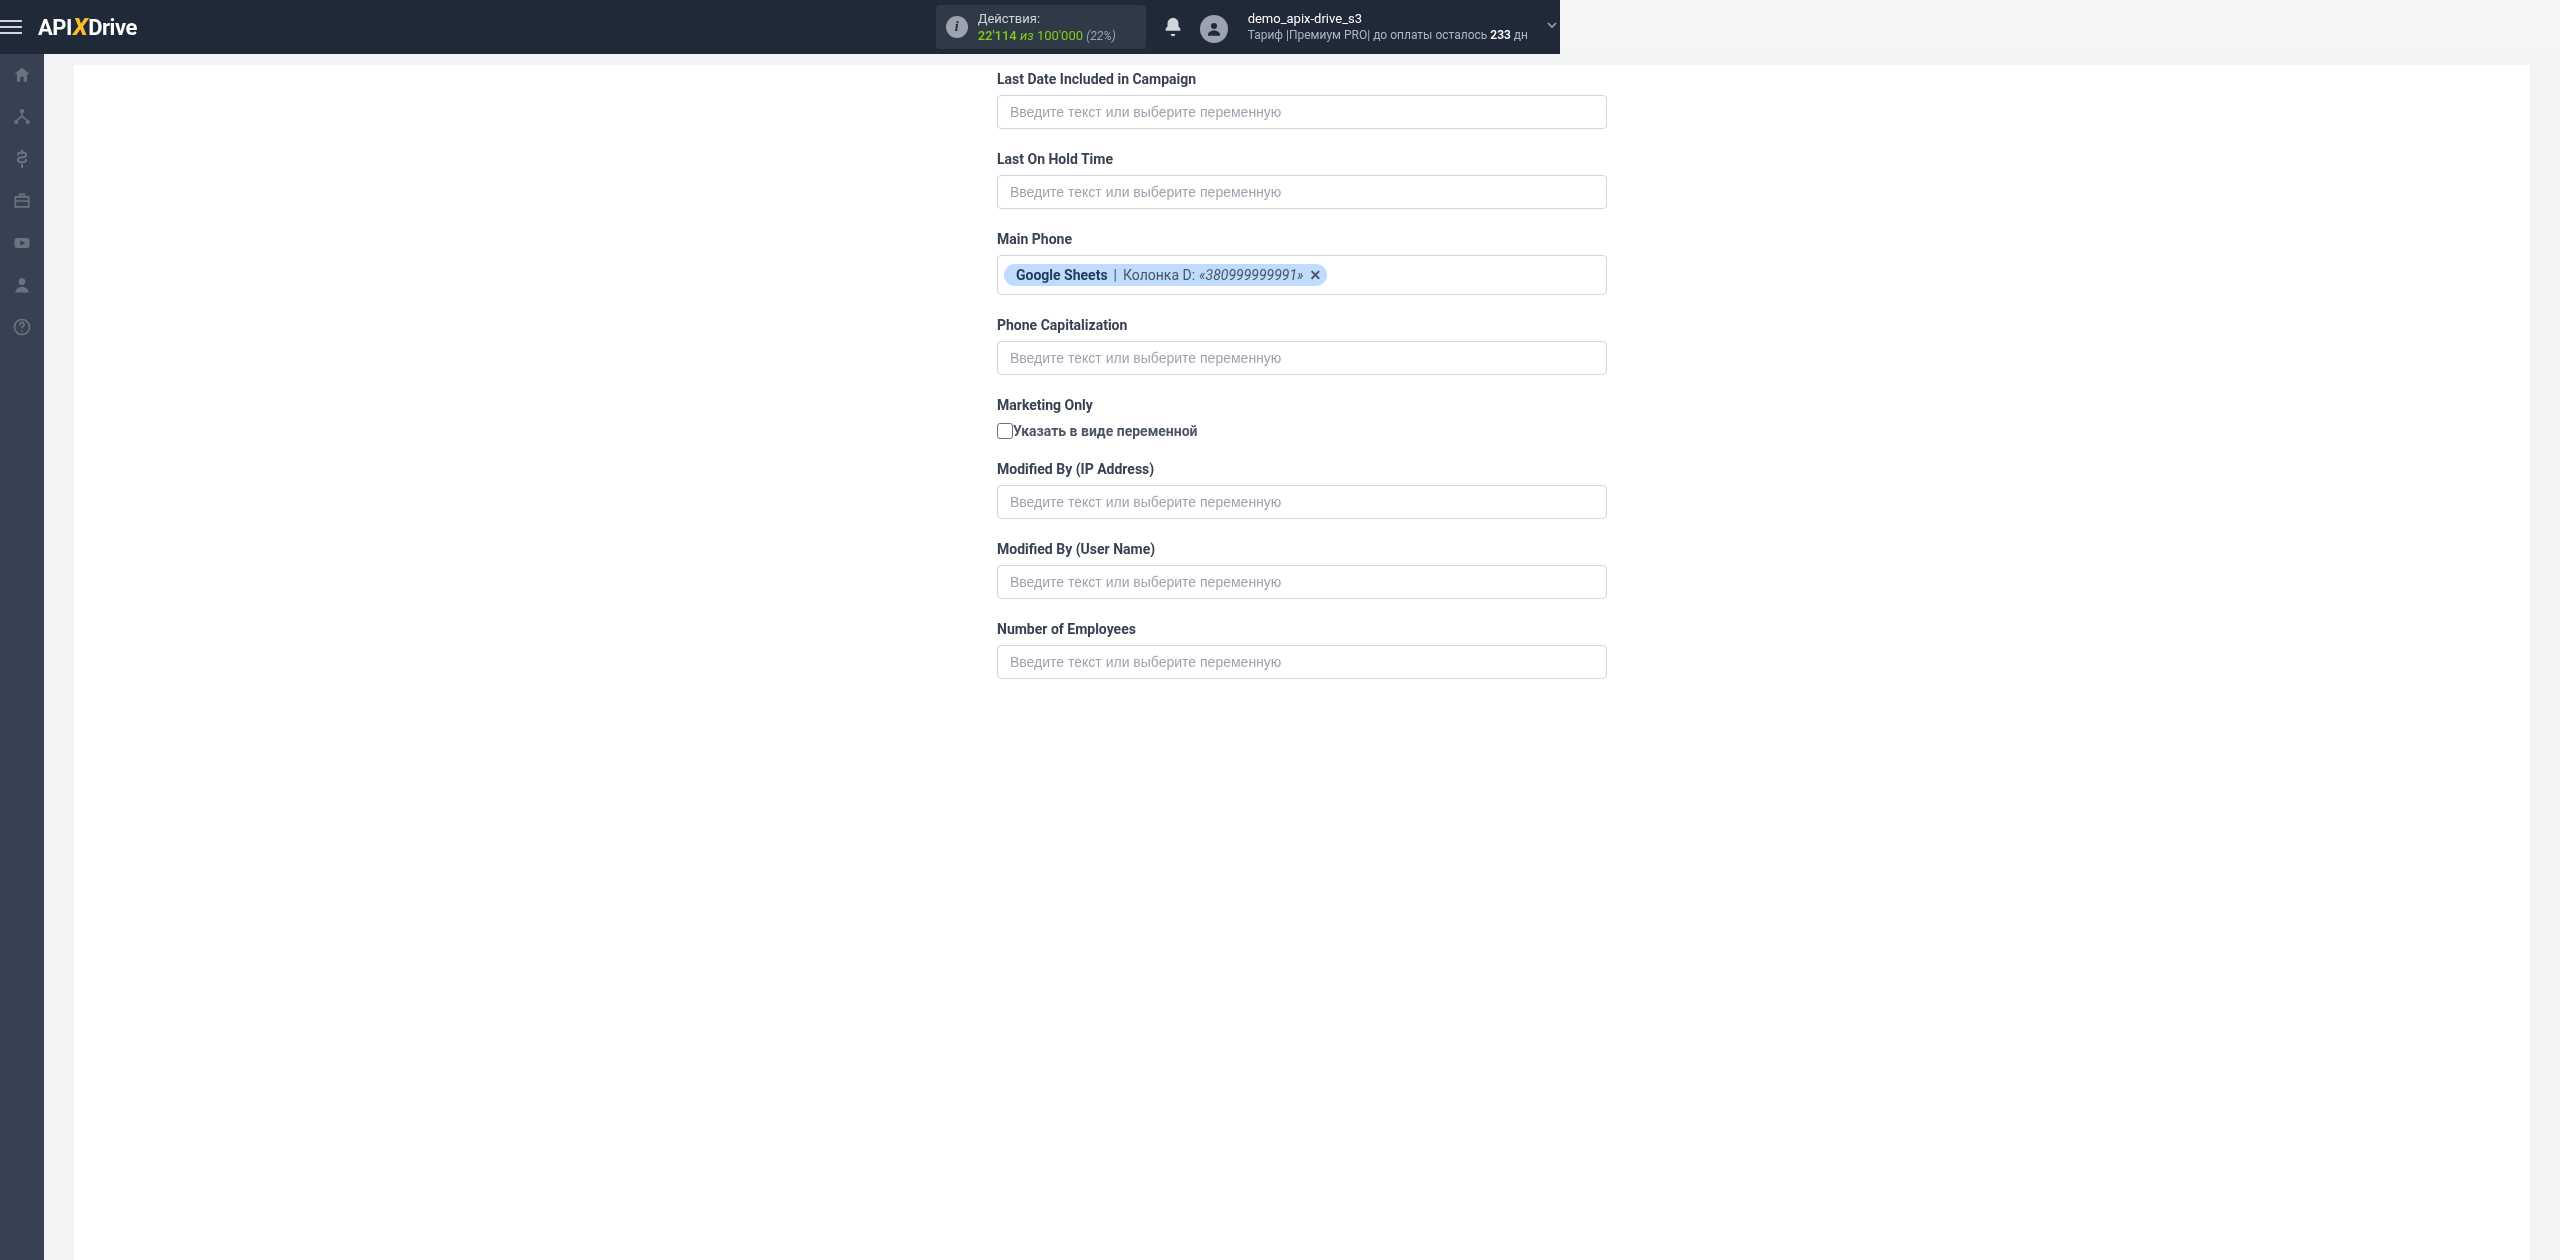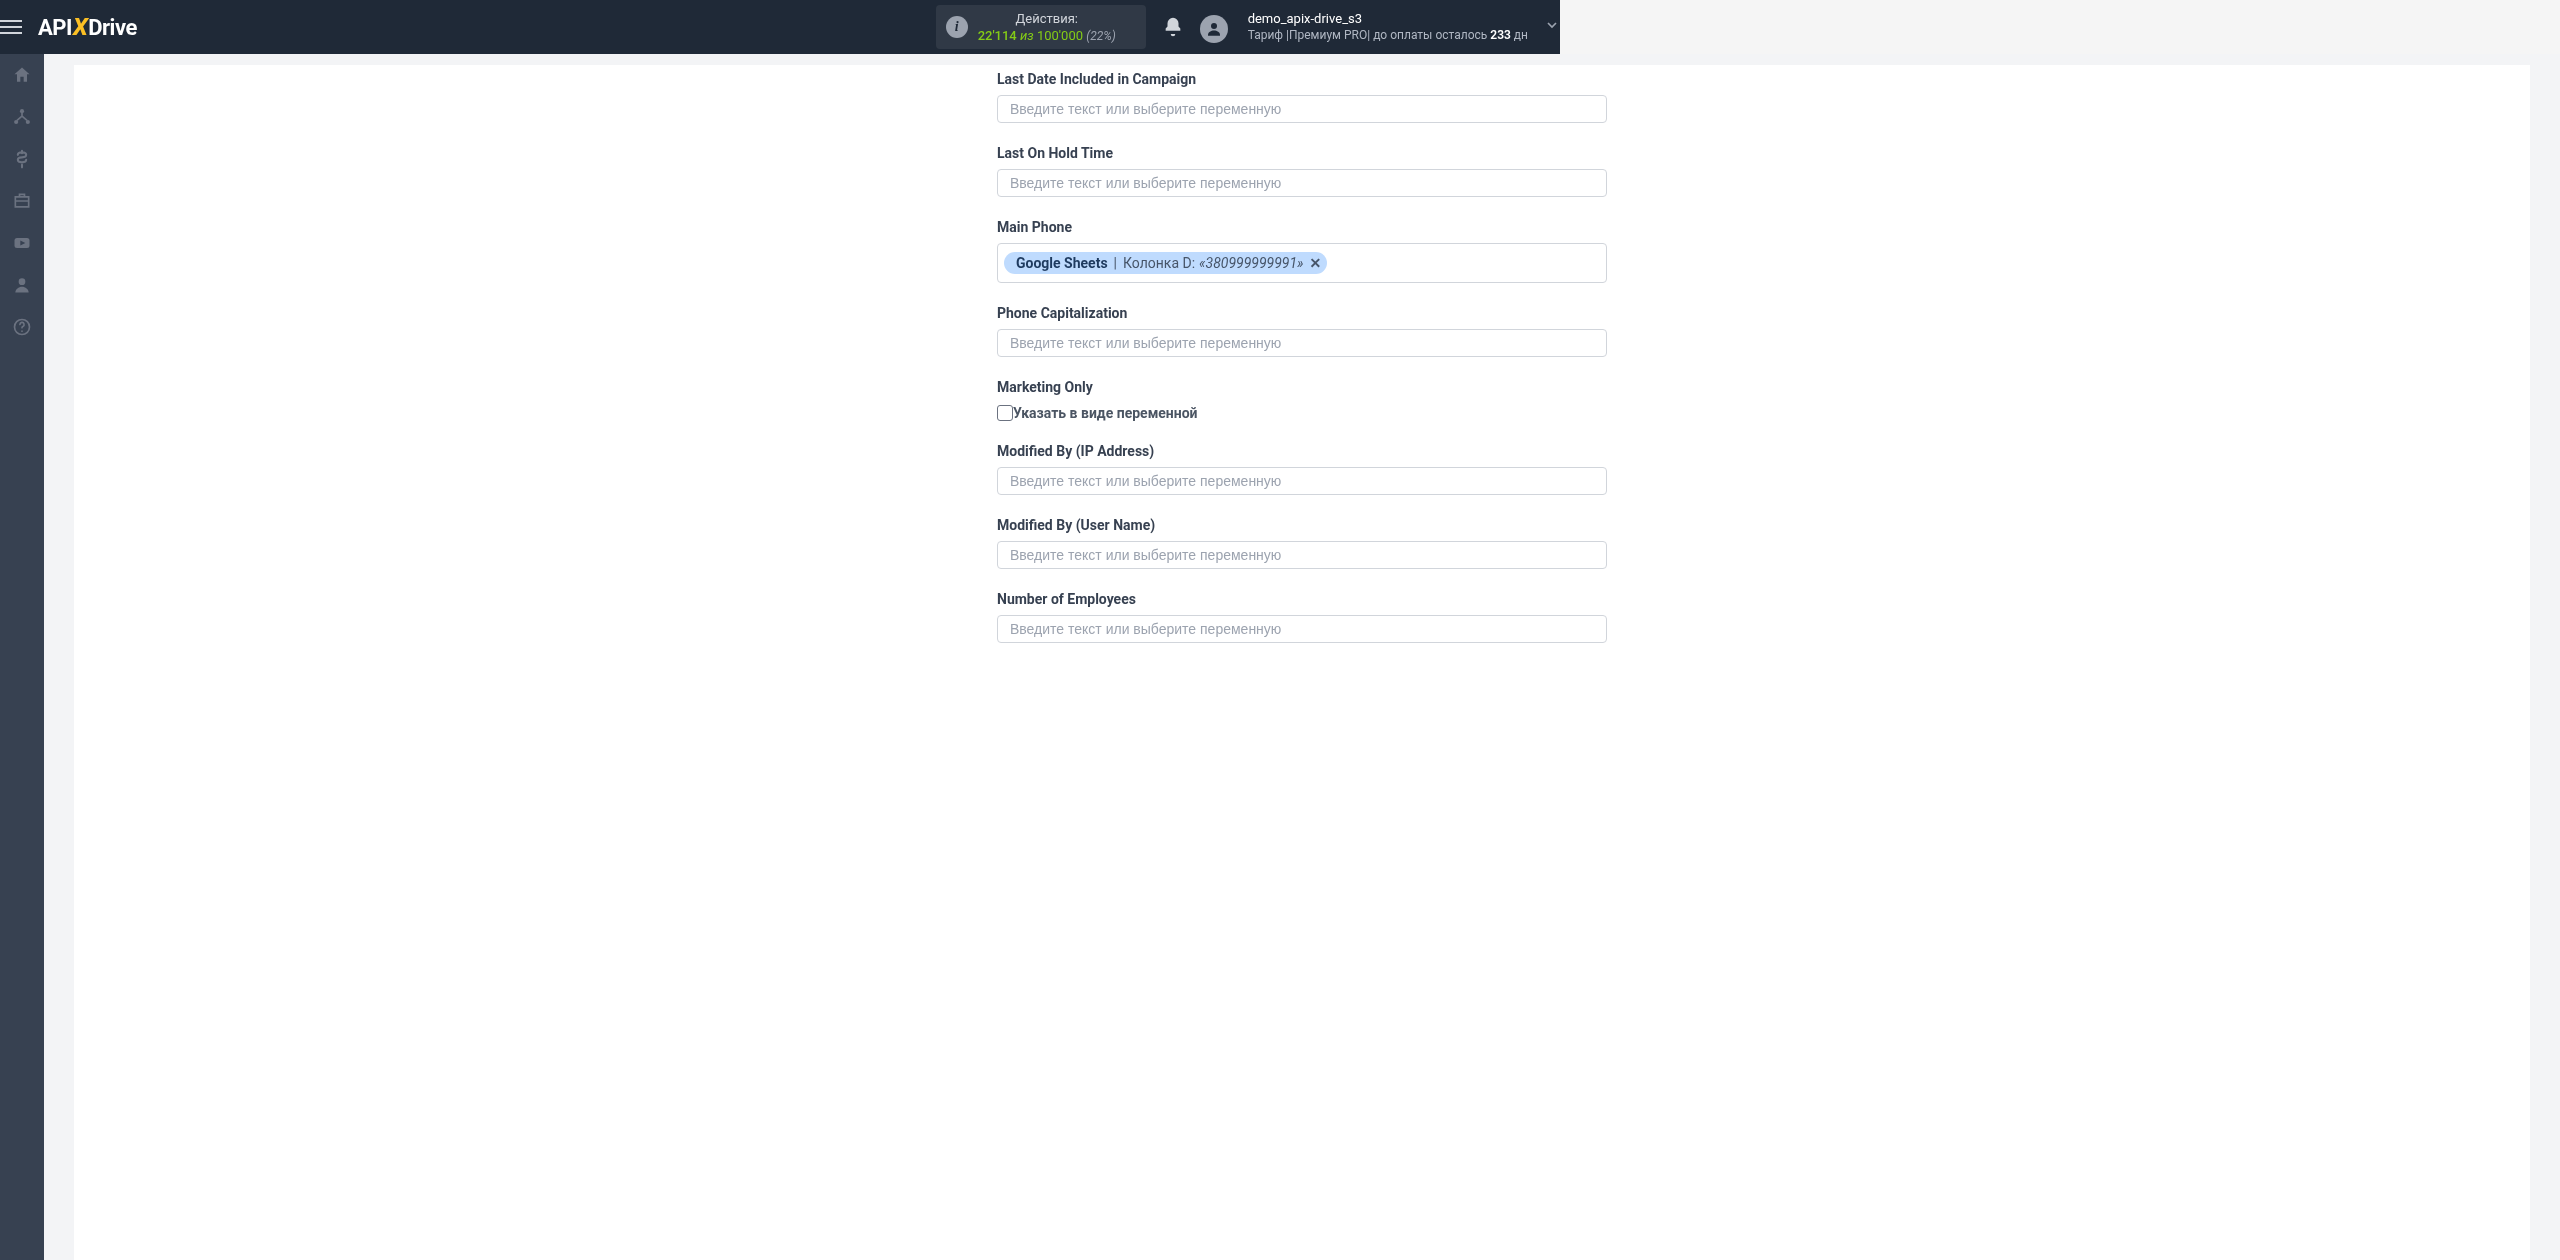--- a/index.html
+++ b/index.html
@@ -9,21 +9,21 @@
 .menu-btn { width: 28px; height: 28px; display: flex; flex-direction: column; justify-content: center; gap: 4px; cursor: pointer; margin-right: 10px; }
 .menu-btn span { display: block; width: 22px; height: 2px; background: #d1d5db; }
 .logo { font-size: 22px; font-weight: 700; letter-spacing: -0.5px; display: flex; align-items: center; }
 .logo-api { color: #fff; }
 .logo-x { color: #fbbf24; font-weight: 800; margin: 0 1px; font-size: 24px; font-style: italic; }
 .logo-drive { color: #fff; }
 
 .topbar-right { margin-left: auto; display: flex; align-items: center; gap: 16px; }
 .actions-box { background: rgba(255,255,255,0.08); border-radius: 4px; padding: 6px 14px 6px 10px; display: flex; align-items: center; gap: 10px; min-width: 210px; }
 .info-icon { width: 22px; height: 22px; border-radius: 50%; background: #9ca3af; display: flex; align-items: center; justify-content: center; color: #1f2937; font-weight: 900; font-size: 14px; font-family: Georgia, serif; font-style: italic; }
-.actions-text { font-size: 13px; line-height: 1.2; text-align: center; }
+.actions-text { font-size: 13px; line-height: 1.2; }
 .actions-label { color: #d1d5db; }
 .actions-numbers { margin-top: 1px; }
 .act-used { color: #84cc16; font-weight: 500; }
 .act-of { color: #84cc16; font-style: italic; }
 .act-total { color: #84cc16; }
 .act-pct { color: #9ca3af; font-style: italic; font-size: 12px; }
 
 .bell-icon { width: 22px; height: 22px; color: #d1d5db; cursor: pointer; }
 .user-box { display: flex; align-items: flex-end; gap: 20px; cursor: pointer; min-width: 320px; }
 .avatar { width: 28px; height: 28px; border-radius: 50%; background: #9ca3af; display: flex; align-items: center; justify-content: center; }
@@ -37,21 +37,21 @@
 .sidebar { position: absolute; top: 54px; left: 0; width: 44px; height: calc(100% - 54px); background: #374151; display: flex; flex-direction: column; }
 .sidebar-item { width: 44px; height: 42px; display: flex; align-items: center; justify-content: center; color: #6b7280; cursor: pointer; }
 .sidebar-item svg { width: 20px; height: 20px; }
 
 .content { position: absolute; top: 54px; left: 44px; right: 0; bottom: 0; overflow-y: auto; background: #f3f4f6; }
 .card { background: #fff; margin: 0 30px; padding: 0; min-height: 100%; }
 .form-area { max-width: 610px; margin: 11px auto; padding: 6px 0 30px; }
 
 .form-group { margin-bottom: 22px; }
 .form-label { display: block; font-size: 14px; font-weight: 700; color: #374151; margin-bottom: 8px; }
-.form-input { width: 100%; height: 28px; border: 1px solid #d1d5db; border-radius: 4px; padding: 4px 12px; font-size: 14px; color: #374151; }
+.form-input { width: 100%; height: 28px; border: 1px solid #d1d5db; border-radius: 4px; padding: 16px 12px; font-size: 14px; color: #374151; }
 .form-input::placeholder { color: #9ca3af; }
 
 .tag-input { width: 100%; min-height: 40px; border: 1px solid #d1d5db; border-radius: 4px; padding: 5px 6px; display: flex; align-items: center; flex-wrap: wrap; gap: 4px; }
 .tag { background: #bfdbfe; color: #1e3a5f; border-radius: 12px; padding: 3px 6px 3px 12px; font-size: 14px; display: inline-flex; align-items: center; gap: 4px; }
 .tag-source { font-weight: 700; }
 .tag-sep { color: #475569; margin: 0 2px; }
 .tag-col { color: #475569; }
 .tag-val { font-style: italic; color: #475569; }
 .tag-remove { color: #475569; font-weight: 700; cursor: pointer; margin-left: 2px; }
 

